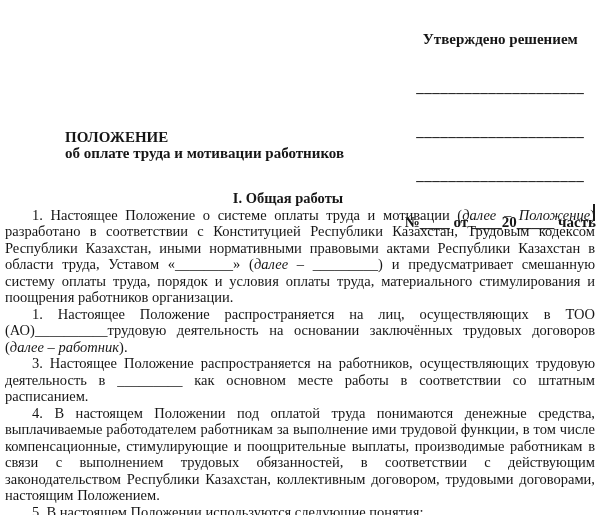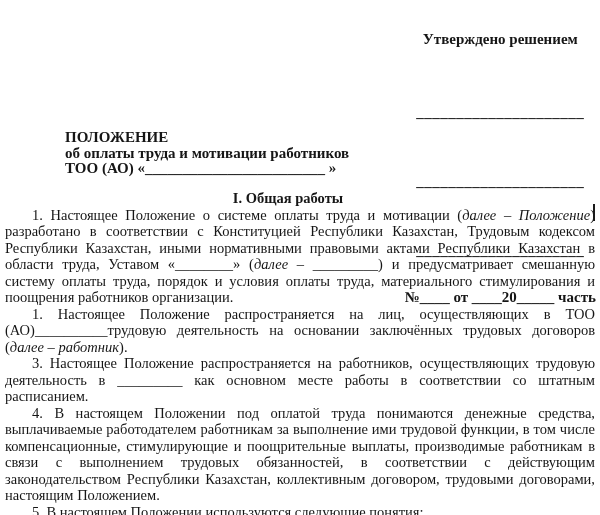--- a/index.html
+++ b/index.html
@@ -12,21 +12,21 @@
     overflow: hidden;
   }
   .approval {
     position: absolute; top: 2px; right: 4px;
     text-align: center;
     font-weight: bold;
     font-size: 15px; line-height: 15px;
     white-space: pre;
   }
   .approval .head { margin-bottom: 3px; }
-  .approval .blank { line-height: 14px; letter-spacing: 0.5px; margin-top: 25px; }
+  .approval .blank { line-height: 14px; letter-spacing: 0.5px; }
   .approval .numline { margin-top: 3px; }
   .title-block {
     position: absolute; top: 130px; left: 65px; width: 535px;
     text-align: left;
     font-weight: bold;
     font-size: 15px; line-height: 15.7px;
   }
   .content {
     position: absolute; top: 190px; left: 5px; right: 5px;
     font-size: 14.5px; line-height: 16.5px;
@@ -56,22 +56,21 @@
 <div class="approval">
   <div class="head">Утверждено решением</div>
   <div class="blank">_____________________</div>
   <div class="blank">_____________________</div>
   <div class="blank">_____________________</div>
   <div class="numline">№____ от ____20_____ часть</div>
 </div>
 
 <div class="title-block">
   <div>ПОЛОЖЕНИЕ</div>
-  <div>об оплаты труда и мотивации работников</div>
-  <div>ТОО (АО) «________________________ »</div>
+  <div>об оплате труда и мотивации работников</div>
 </div>
 
 <div class="content">
   <div class="section-heading">I. Общая работы</div>
 
   <p class="para">
     <span class="run-r">1. Настоящее Положение о системе оплаты труда и мотивации (</span><span class="run-i">далее – Положение</span><span class="run-r">) разработано в соответствии с Конституцией Республики Казахстан, Трудовым кодексом Республики Казахстан, иными нормативными правовыми актами Республики Казахстан в области труда, Уставом «________» (</span><span class="run-i">далее</span><span class="run-r"> – _________) и предусматривает смешанную систему оплаты труда, порядок и условия оплаты труда, материального стимулирования и поощрения работников организации.</span>
   </p>
 
   <p class="para">

